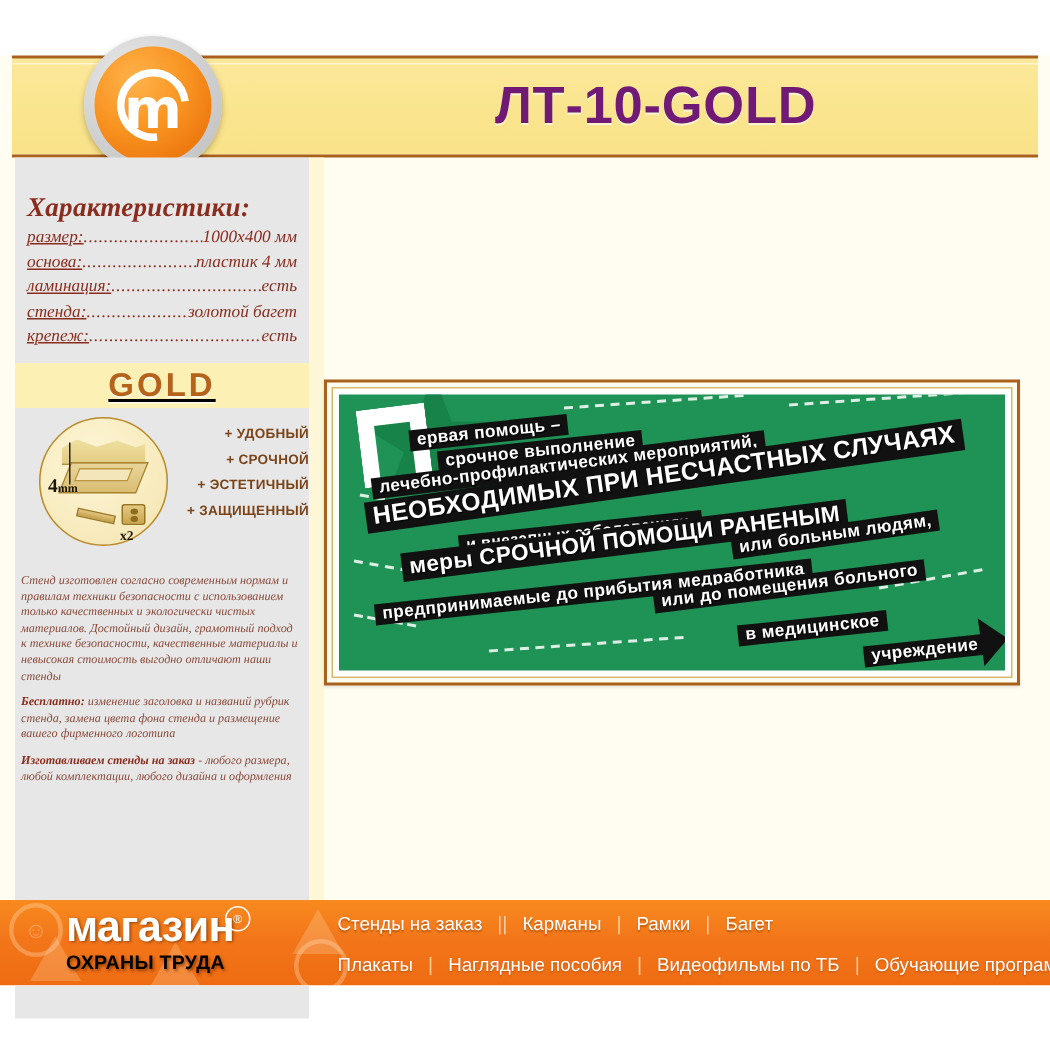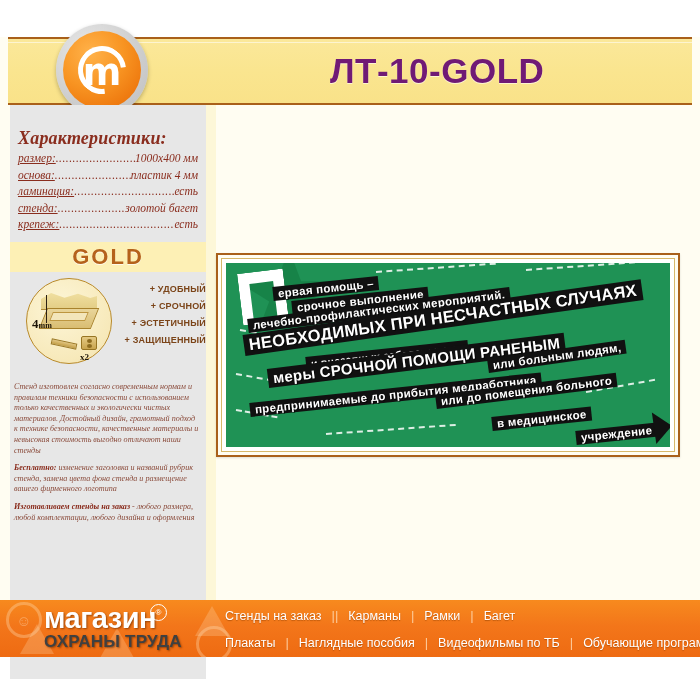--- a/index.html
+++ b/index.html
@@ -66,21 +66,21 @@
     font-size:11.5px;font-style:italic;color:#8a2d1e;
     font-family:"Liberation Serif",serif;white-space:nowrap;margin-bottom:4.5px;
   }
   .char-k{flex:0 0 auto;text-decoration:underline;}
   .char-d{flex:1 1 auto;overflow:hidden;letter-spacing:.5px;}
   .char-v{flex:0 0 auto;}
 
   
   .gold-strip{
     position:absolute;left:10px;top:242px;width:196px;height:30px;
-    background:#fdf0b5;display:flex;align-items:center;justify-content:center;
+    background:#fdf0b5;display:flex;align-items:center;justify-content:center;text-decoration:underline;
   }
   .gold-strip span{
     font-size:22px;font-weight:bold;color:#b5621b;letter-spacing:2px;
     text-shadow:0 1px 0 rgba(255,255,255,.7);
   }
 
   
   .gold-circle{
     position:absolute;left:26px;top:278px;width:84px;height:84px;border-radius:50%;
     background:radial-gradient(circle at 40% 35%,#fdf6d8 0%,#f7e9ba 70%,#eedfae 100%);
@@ -205,21 +205,21 @@
   .f-cir{
     position:absolute;width:30px;height:30px;border-radius:50%;
     border:3px solid rgba(255,225,185,.45);opacity:.75;
   }
   .brand{position:absolute;left:44px;top:605px;width:175px;height:48px;}
   .brand1{
     font-size:29px;font-weight:bold;color:#ffffff;line-height:27px;letter-spacing:-.5px;
     text-shadow:1px 1px 2px rgba(120,50,0,.75);font-family:"Liberation Sans",sans-serif;
   }
   .brand2{
-    font-size:17px;font-weight:bold;color:#404040;line-height:19px;letter-spacing:.2px;
+    font-size:13px;font-weight:bold;color:#000000;line-height:19px;letter-spacing:.2px;
     text-shadow:1px 1px 2px rgba(120,50,0,.75);font-family:"Liberation Sans",sans-serif;
   }
   .reg{
     position:absolute;left:150px;top:604px;width:15px;height:15px;border-radius:50%;
     border:1.5px solid #ffffff;color:#ffffff;font-size:8px;
     display:flex;align-items:center;justify-content:center;
     font-family:"Liberation Sans",sans-serif;
   }
   .navrow{position:absolute;display:flex;align-items:center;color:#ffffff;font-size:12.5px;}
   .navrow a{

